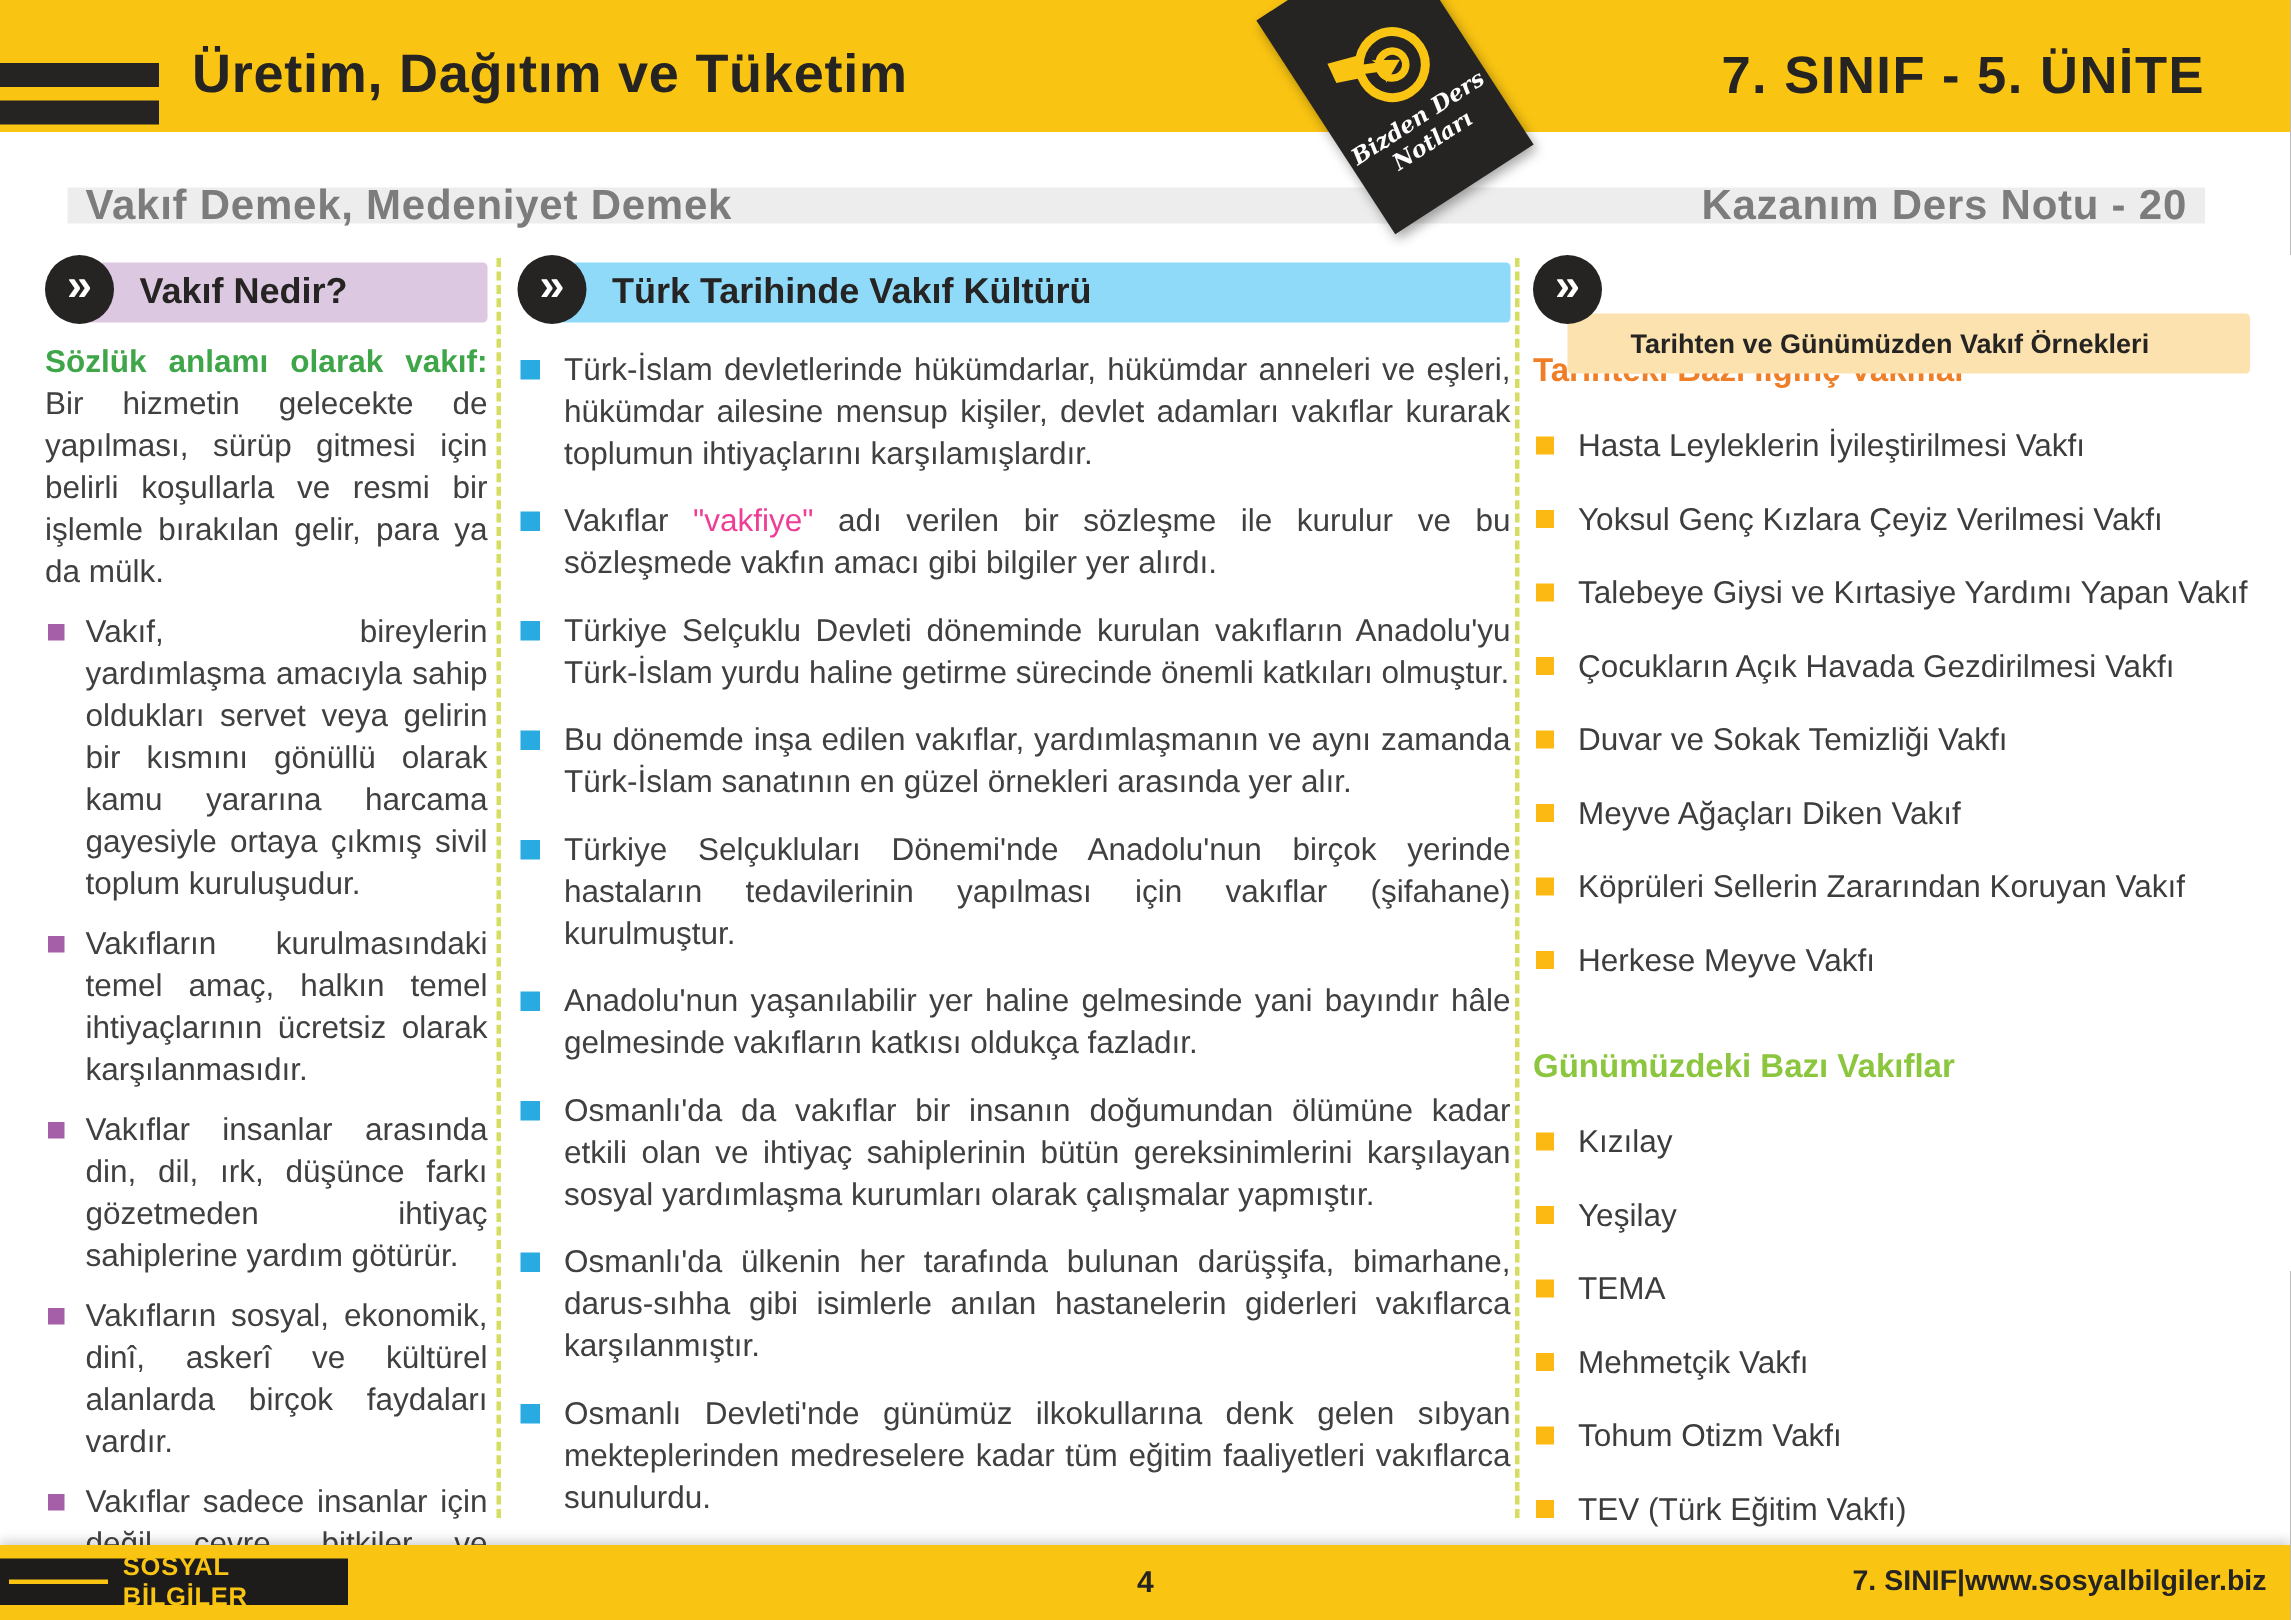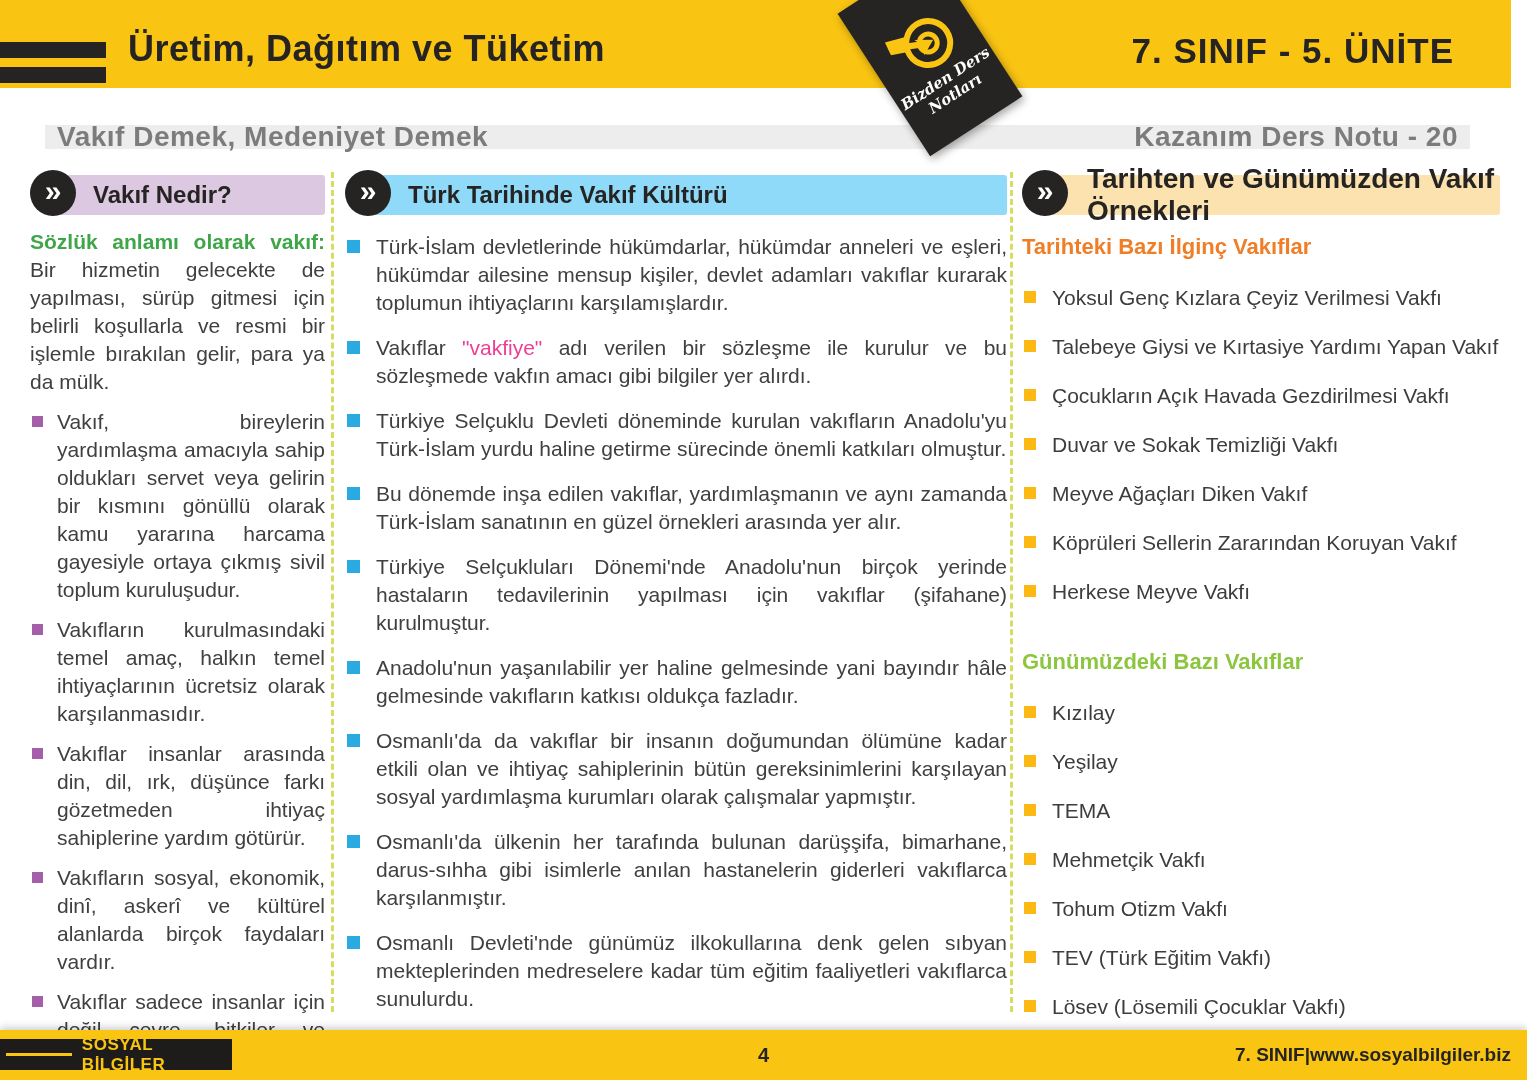--- a/index.html
+++ b/index.html
@@ -8,21 +8,21 @@
     --purple-bullet:#A55FA8; --blue-bullet:#29ABE2; --yellow-bullet:#FDB913;
     --green-lead:#3EA648; --orange-sub:#F07E26; --green-sub:#8CC63F;
     --pink:#EE3D96; --red:#E02B20; --divider:#D6DE62; --body-text:#404040;
   }
   html,body{margin:0;padding:0;background:#888;}
   .page{
     position:relative;width:1527px;height:1080px;background:#fff;overflow:hidden;
     font-family:"Liberation Sans",sans-serif;color:var(--body-text);
   }
   
-  .top-band{position:absolute;left:0;top:0;right:16px;height:88px;background:var(--yellow);}
+  .top-band{position:absolute;left:0;top:0;right:0;height:88px;background:var(--yellow);}
   .eq-bars{position:absolute;left:0;top:42px;width:106px;}
   .eq-bars span{display:block;height:16px;background:var(--dark);margin-bottom:9px;}
   .unit-title{position:absolute;left:128px;top:28px;margin:0;font-size:36px;font-weight:bold;color:var(--dark);letter-spacing:.5px;}
   .grade-unit{position:absolute;right:57px;top:31px;font-size:35px;font-weight:bold;color:var(--dark);letter-spacing:1px;}
   .sub-band{
     position:absolute;left:45px;right:57px;top:100px;height:24px;background:var(--band-gray);
     display:flex;justify-content:space-between;align-items:center;padding:0 12px;box-sizing:border-box;
     font-size:28px;font-weight:bold;color:var(--band-gray-text);letter-spacing:.5px;margin-top:25px;
   }
   
@@ -46,21 +46,21 @@
     position:absolute;left:0;top:0;width:46px;height:46px;border-radius:50%;background:var(--dark);
     color:#fff;font-size:30px;font-weight:bold;display:flex;align-items:center;justify-content:center;
     z-index:2;padding-bottom:4px;box-sizing:border-box;
   }
   .pill{
     position:absolute;left:23px;right:0;top:5px;height:40px;border-radius:3px;
     display:flex;align-items:center;font-weight:bold;color:var(--dark);
   }
   .pill-purple{background:var(--purple-bg);padding-left:40px;font-size:24px;}
   .pill-blue{background:var(--blue-bg);padding-left:40px;font-size:24px;}
-  .pill-peach{background:var(--peach-bg);padding-left:42px;font-size:28px;}
+  .pill-peach{background:var(--peach-bg);padding-left:42px;font-size:18px;margin-top:34px;}
   
   .def{margin:12px 0 4px;font-size:21px;line-height:28px;text-align:justify;color:var(--body-text);}
   .def .lead{color:var(--green-lead);font-weight:bold;}
   ul.blist{list-style:none;margin:0;padding:0;}
   ul.blist li{position:relative;padding-left:27px;margin-top:12px;font-size:21px;line-height:28px;text-align:justify;color:var(--body-text);}
   .col-mid ul.blist li{padding-left:31px;margin-top:17px;}
   .col-mid ul.blist{margin-top:0;}
   .sq{position:absolute;left:2px;top:8px;width:11px;height:11px;}
   .sq-purple{background:var(--purple-bullet);}
   .sq-blue{background:var(--blue-bullet);width:13px;height:13px;top:7px;}
@@ -153,20 +153,21 @@
   </section>
 
   <section class="col col-right">
     <div class="col-head">
       <span class="chev">»</span>
       <span class="pill pill-peach">Tarihten ve Günümüzden Vakıf Örnekleri</span>
     </div>
     <div>
         <h3 class="sec-title" style="color: rgb(240, 126, 38);">Tarihteki Bazı İlginç Vakıflar</h3>
         <ul class="rlist">
+          <li><span class="sq sq-yellow"></span><span>Hasta Leyleklerin İyileştirilmesi Vakfı</span></li>
           <li><span class="sq sq-yellow"></span><span>Yoksul Genç Kızlara Çeyiz Verilmesi Vakfı</span></li>
           <li><span class="sq sq-yellow"></span><span>Talebeye Giysi ve Kırtasiye Yardımı Yapan Vakıf</span></li>
           <li><span class="sq sq-yellow"></span><span>Çocukların Açık Havada Gezdirilmesi Vakfı</span></li>
           <li><span class="sq sq-yellow"></span><span>Duvar ve Sokak Temizliği Vakfı</span></li>
           <li><span class="sq sq-yellow"></span><span>Meyve Ağaçları Diken Vakıf</span></li>
           <li><span class="sq sq-yellow"></span><span>Köprüleri Sellerin Zararından Koruyan Vakıf</span></li>
           <li><span class="sq sq-yellow"></span><span>Herkese Meyve Vakfı</span></li>
         </ul>
         <h3 class="sec-title sec-gap" style="color: rgb(140, 198, 63);">Günümüzdeki Bazı Vakıflar</h3>
         <ul class="rlist">

